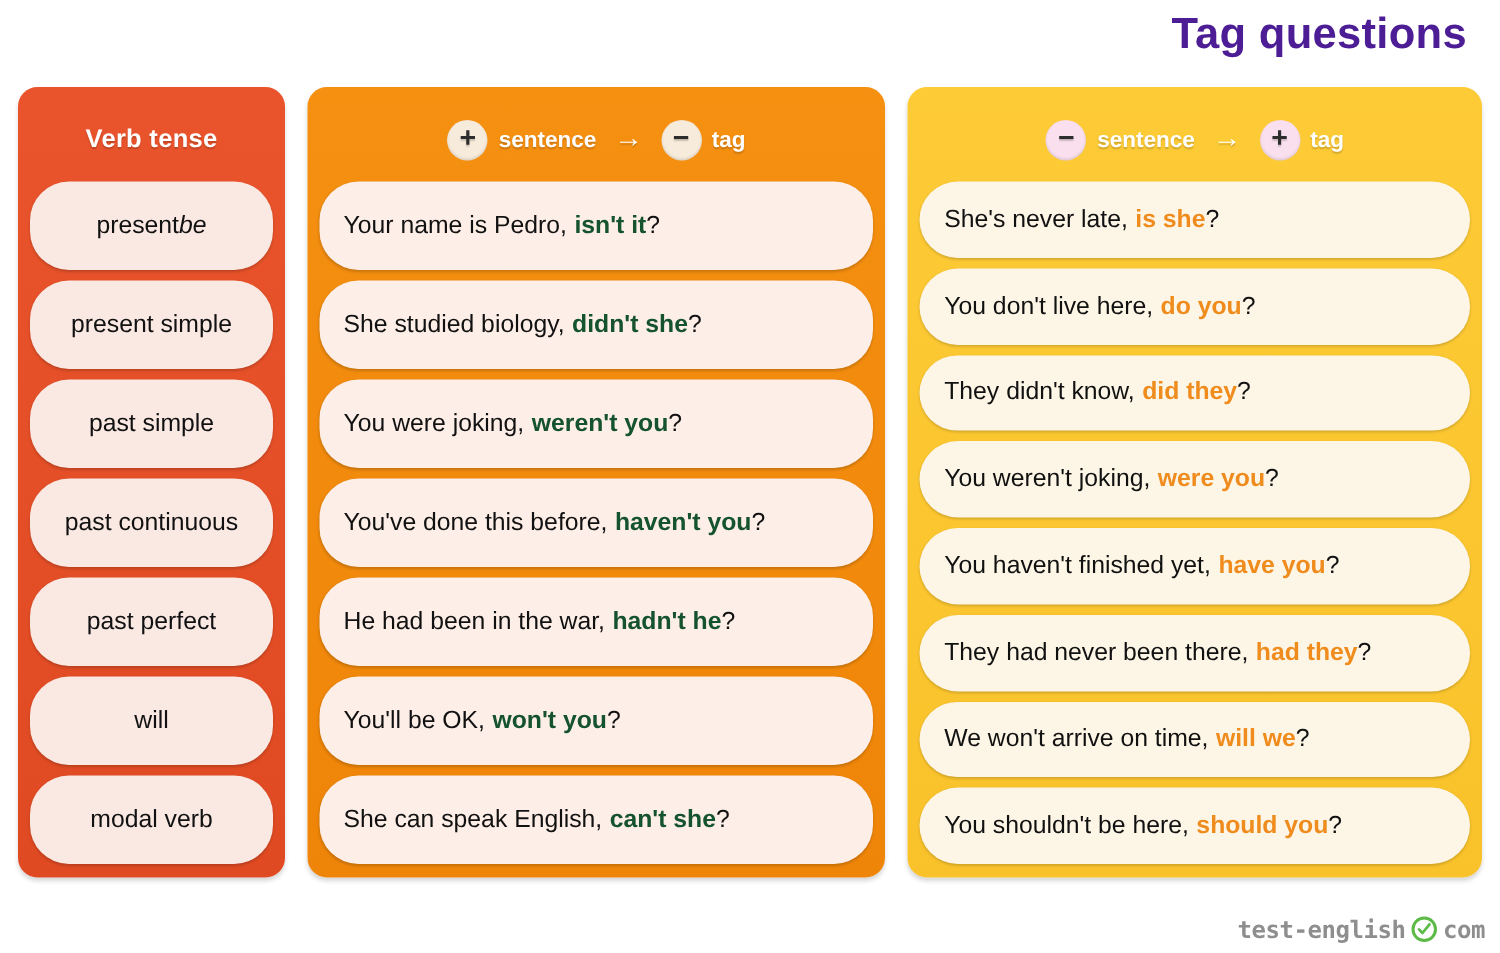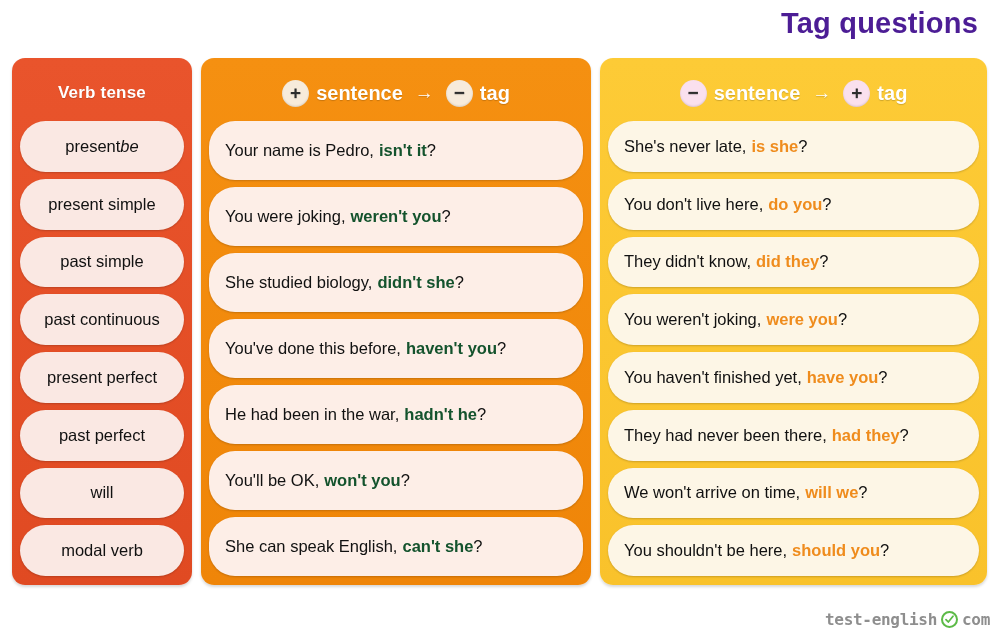--- a/index.html
+++ b/index.html
@@ -31,21 +31,21 @@
   }
 
   
   .board {
     position: absolute;
     top: 58px;
     left: 12px;
     width: 976px;
     height: 527px;
     display: flex;
-    gap: 9px;
+    gap: 15px;
   }
 
   .panel {
     border-radius: 13px;
     box-sizing: border-box;
     padding: 7px 8px 9px 8px;
     display: flex;
     flex-direction: column;
     box-shadow: 0 2px 3px rgba(0,0,0,0.16);
   }
@@ -101,21 +101,21 @@
   }
   .sign.cream { background: #f7ebdb; }
   .sign.pink  { background: #fae0ee; }
   .sign .glyph { position: relative; top: -1px; }
   .arrow {
     font-size: 19px;
     color: #ffffff;
     margin: 0 5px;
     font-weight: bold;
   }
-  .head-word { font-size: 20px; }
+  .head-word { font-size: 15px; }
 
   
   .pill-list {
     display: flex;
     flex-direction: column;
     gap: 7px;
     flex: 1;
   }
   .pill {
     background: #fceee8;
@@ -202,24 +202,20 @@
       <div class="pill">
         <span>present simple</span>
           <span class="ital"></span>
       </div>
       <div class="pill">
         <span>past simple</span>
           <span class="ital"></span>
       </div>
       <div class="pill">
         <span>past continuous</span>
-          <span class="ital"></span>
-      </div>
-      <div class="pill">
-        <span>present perfect</span>
           <span class="ital"></span>
       </div>
       <div class="pill">
         <span>past perfect</span>
           <span class="ital"></span>
       </div>
       <div class="pill">
         <span>will</span>
           <span class="ital"></span>
       </div>
@@ -242,24 +238,24 @@
             <span class="glyph">−</span>
           </span>
         <span class="head-word">tag</span>
       </div>
     </div>
     <div class="pill-list">
       <div class="pill">
           <span class="sentence-text"><span>Your name is Pedro,</span><span class="tag">isn't it</span><span class="qmark">?</span></span>
         </div>
       <div class="pill">
+          <span class="sentence-text"><span>She studied biology,</span><span class="tag">didn't she</span><span class="qmark">?</span></span>
+        </div>
+      <div class="pill">
           <span class="sentence-text"><span>You were joking,</span><span class="tag">weren't you</span><span class="qmark">?</span></span>
-        </div>
-      <div class="pill">
-          <span class="sentence-text"><span>She studied biology,</span><span class="tag">didn't she</span><span class="qmark">?</span></span>
         </div>
       <div class="pill">
           <span class="sentence-text"><span>You've done this before,</span><span class="tag">haven't you</span><span class="qmark">?</span></span>
         </div>
       <div class="pill">
           <span class="sentence-text"><span>He had been in the war,</span><span class="tag">hadn't he</span><span class="qmark">?</span></span>
         </div>
       <div class="pill">
           <span class="sentence-text"><span>You'll be OK,</span><span class="tag">won't you</span><span class="qmark">?</span></span>
         </div>

